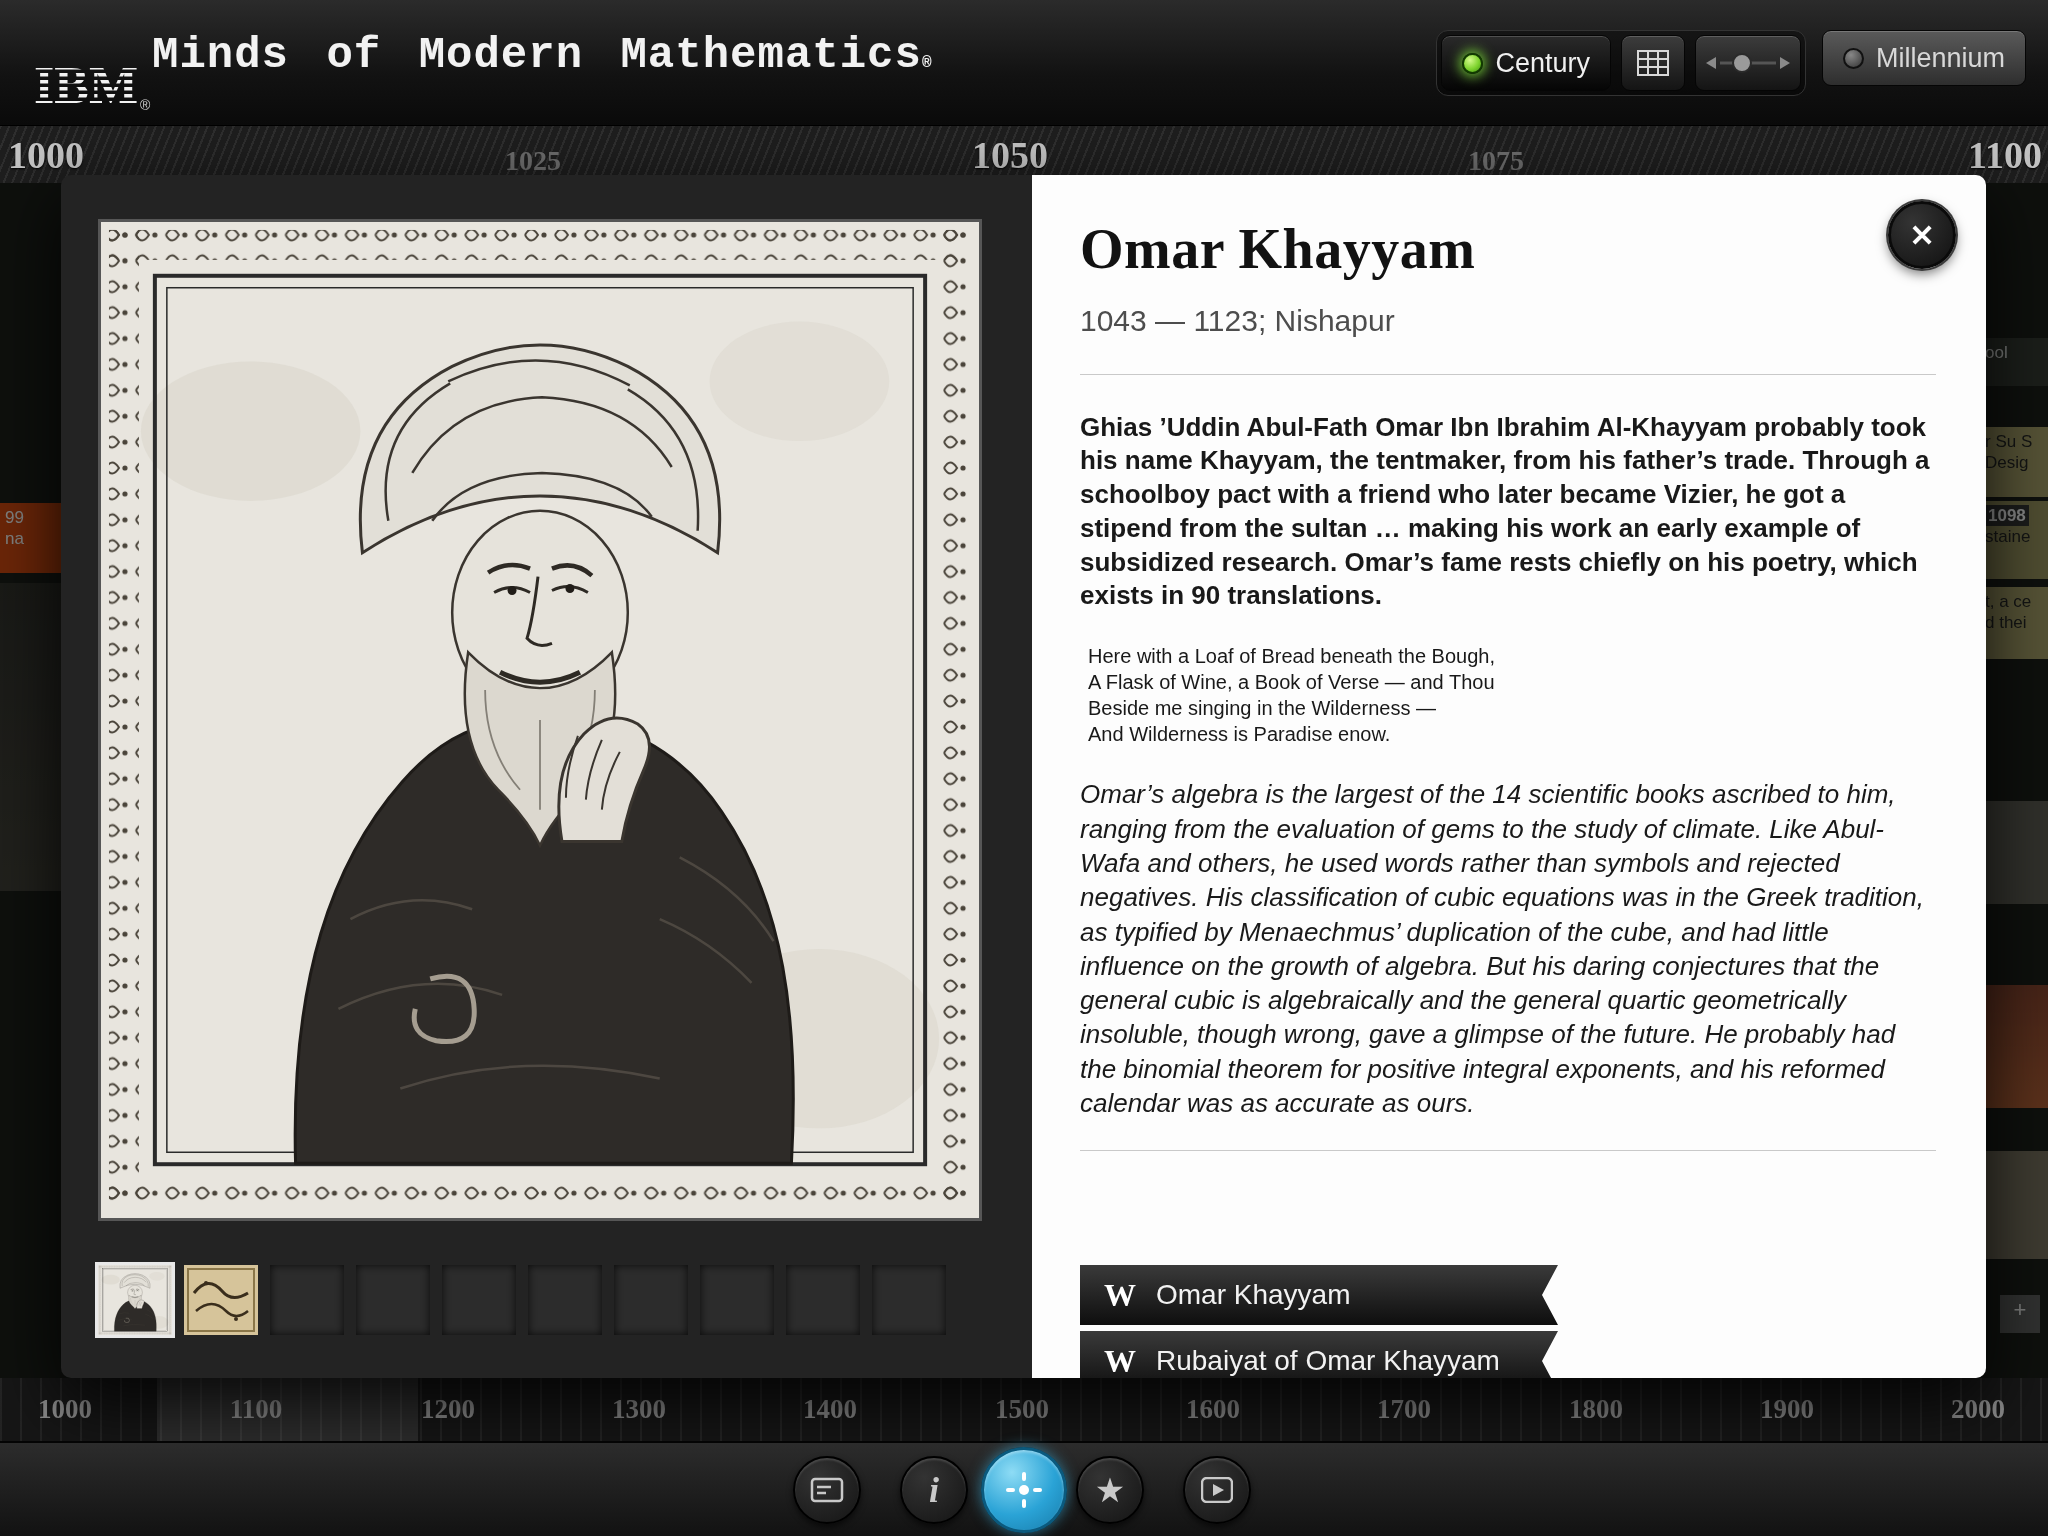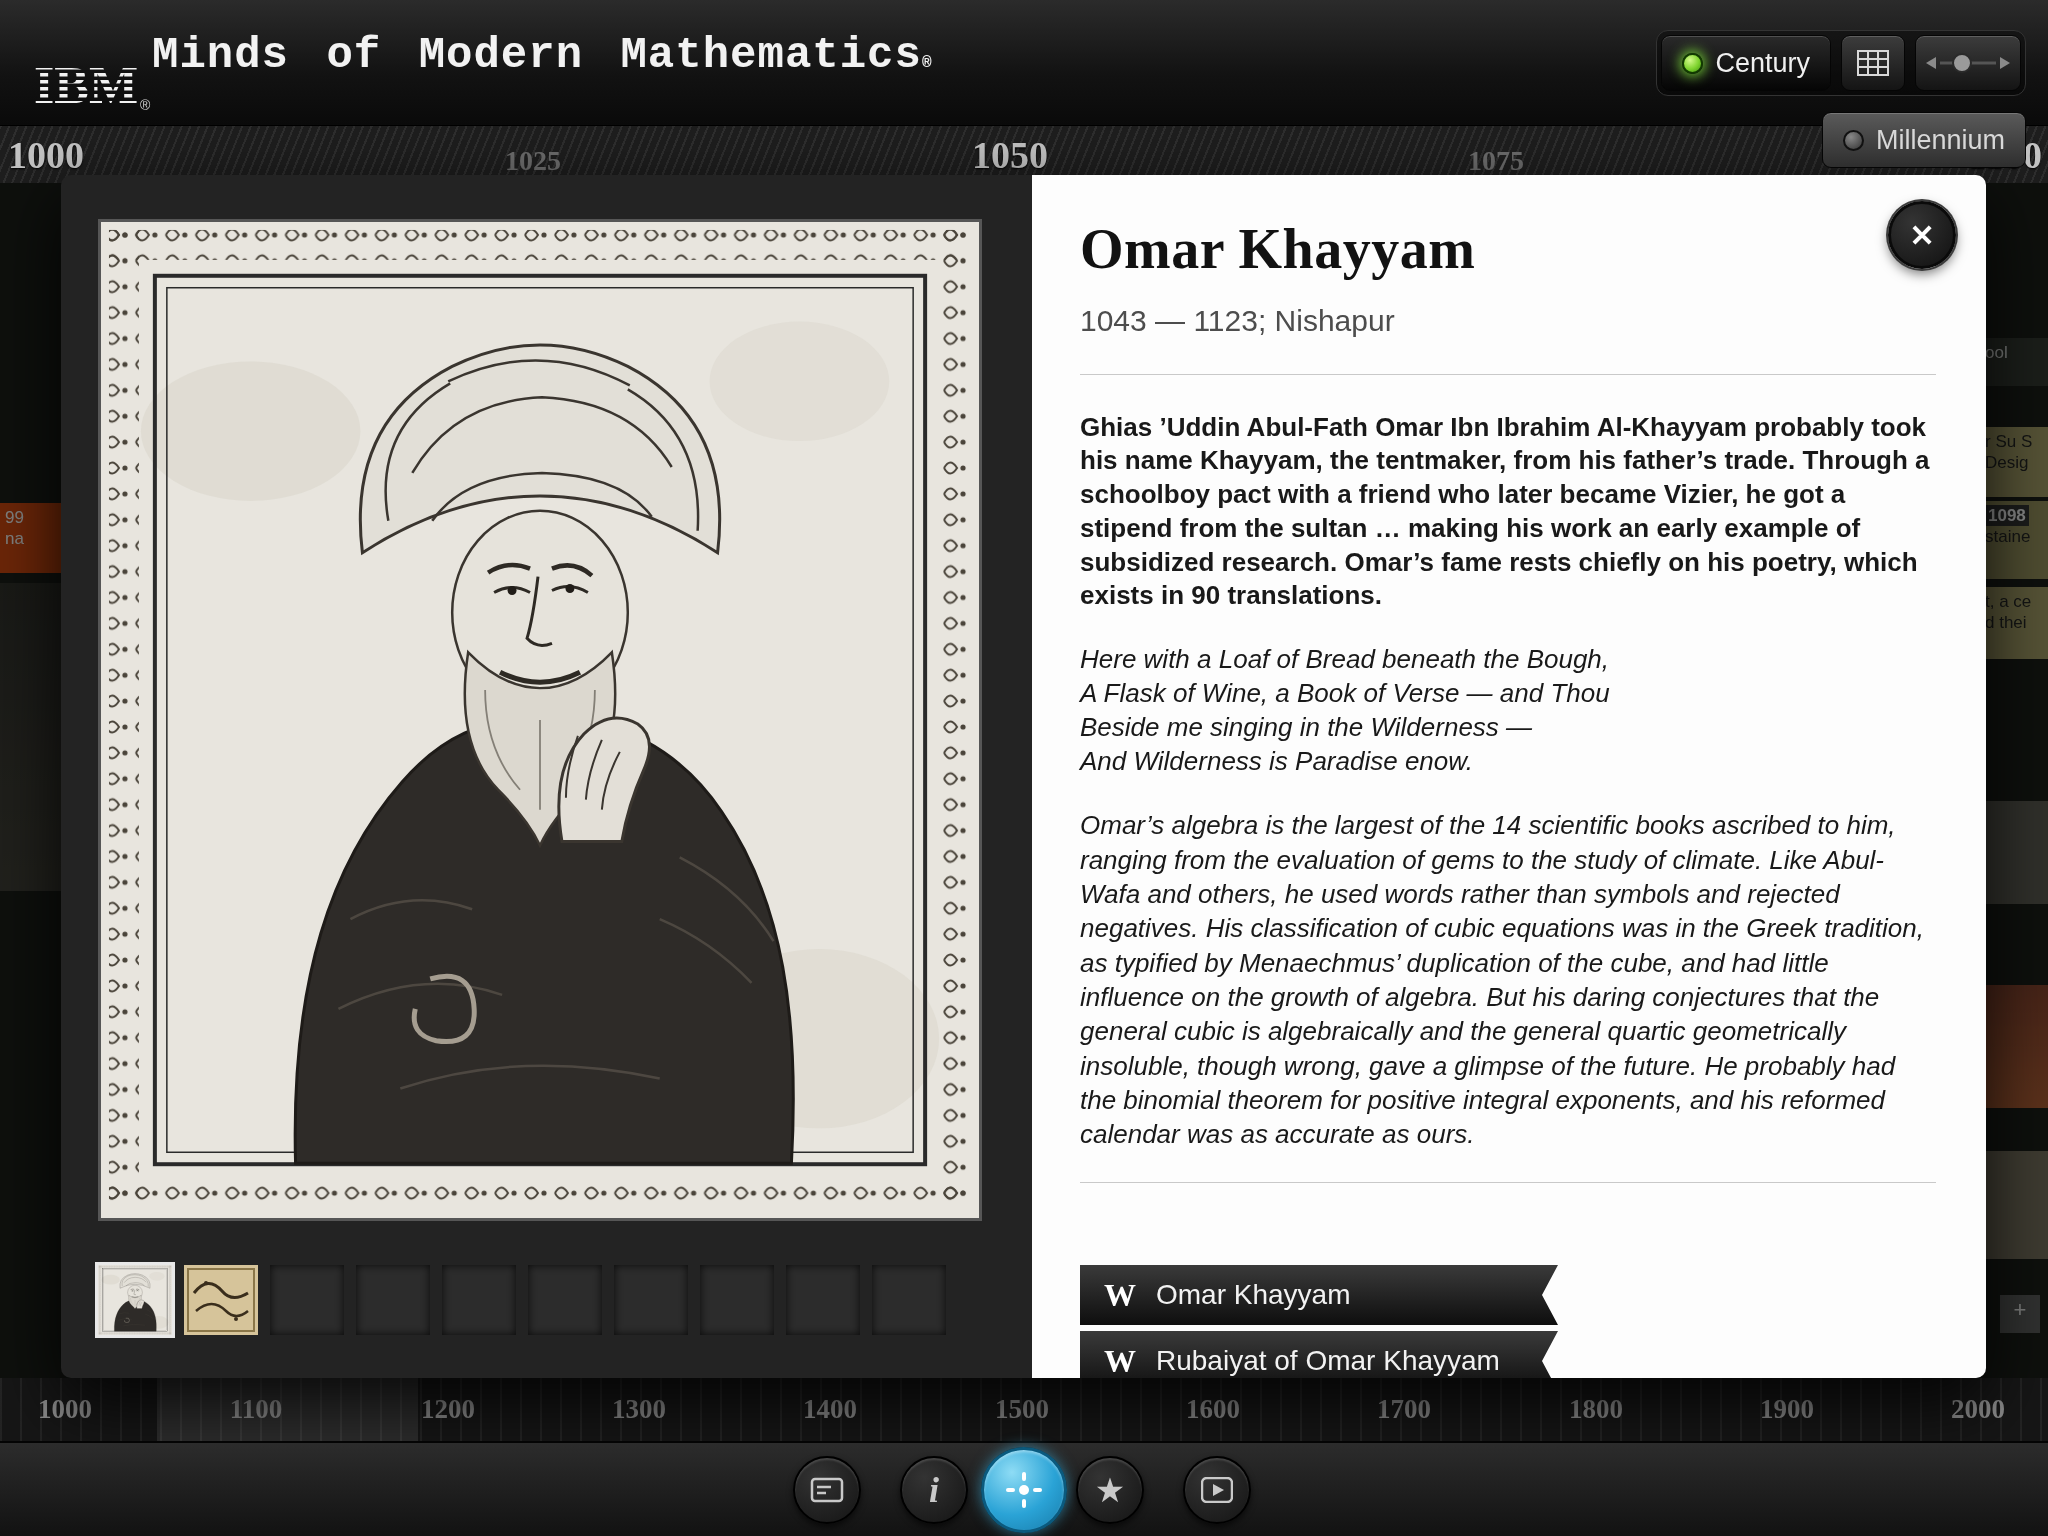--- a/index.html
+++ b/index.html
@@ -7,21 +7,21 @@
 
   
   .header{position:absolute;left:0;top:0;width:100%;height:125px;
     background:linear-gradient(#2b2b2b,#121212 60%,#0a0a0a);border-bottom:1px solid #000;z-index:30;}
   .brand{position:absolute;left:34px;top:32px;display:flex;align-items:flex-start;margin-top:27px;}
   .brand-reg{color:#cfcfcf;font-size:14px;margin-top:38px;margin-left:2px;}
   .app-title{position:absolute;left:152px;top:30px;color:#f2f2f2;font-family:Liberation Mono, monospace;
     font-size:44px;font-weight:bold;letter-spacing:1px;word-spacing:10px;}
   .title-reg{font-size:16px;vertical-align:baseline;}
 
-  .controls{position:absolute;right:22px;top:30px;display:flex;align-items:flex-end;gap:16px;flex-direction:column;}
+  .controls{position:absolute;right:22px;top:30px;display:flex;align-items:flex-start;gap:16px;}
   .control-bar{display:flex;align-items:center;gap:10px;background:rgba(0,0,0,.35);
     border:1px solid #333;border-radius:12px;padding:4px;}
   .btn{display:flex;align-items:center;gap:12px;height:54px;border-radius:9px;
     background:linear-gradient(#3c3c3c,#141414);border:1px solid #050505;
     box-shadow:inset 0 1px 0 rgba(255,255,255,.18);padding:0 20px;cursor:pointer;}
   .btn.active{background:linear-gradient(#2a2a2a,#050505);}
   .btn-label{color:#f0f0f0;font-size:27px;}
   .btn.dim{background:linear-gradient(#5a5a5a,#2e2e2e);}
   .btn.dim .btn-label{color:#d8d8d8;}
   .led{width:17px;height:17px;border-radius:50%;}
@@ -64,21 +64,21 @@
   .close-btn{position:absolute;top:26px;right:30px;width:62px;height:62px;border-radius:50%;
     background:radial-gradient(circle at 35% 30%,#343434,#101010);border:3px solid #0a0a0a;
     box-shadow:0 0 0 2px #3c3c3c,0 5px 12px rgba(0,0,0,.5);color:#fff;font-size:30px;font-weight:bold;
     display:flex;align-items:center;justify-content:center;cursor:pointer;}
   .p-title{font-family:"Liberation Serif",serif;font-size:56px;font-weight:bold;color:#121212;
     margin:6px 0 0 0;letter-spacing:.5px;}
   .p-sub{font-size:30px;color:#4d4d4d;margin-top:14px;line-height:1.35;}
   .p-sub.first{margin-top:20px;}
   .rule{border:none;border-top:1px solid #c9c9c9;margin:32px 0 36px 0;}
   .bio-intro{font-size:26px;font-weight:bold;color:#191919;line-height:1.3;}
-  .poem{font-size:26px;font-style:italic;color:#191919;line-height:1.3;margin:30px 0;}
+  .poem{font-size:20px;color:#191919;line-height:1.3;margin:30px 8px;}
   .bio-body{font-size:26px;font-style:italic;color:#191919;line-height:1.32;}
   .rule2{border:none;border-top:1px solid #c9c9c9;margin-top:30px;}
   .ribbon{position:absolute;left:48px;width:478px;height:60px;display:flex;align-items:center;gap:20px;
     padding-left:24px;box-sizing:border-box;color:#fff;cursor:pointer;
     background:linear-gradient(#3a3a3a,#0e0e0e);
     clip-path:polygon(0 0,100% 0,calc(100% - 16px) 50%,100% 100%,0 100%);}
   .ribbon .w{font-family:"Liberation Serif",serif;font-size:32px;font-weight:bold;}
   .ribbon .lbl{font-size:28px;color:#f2f2f2;}
   .ribbon.r1{top:1090px;}
   .ribbon.r2{top:1156px;}

